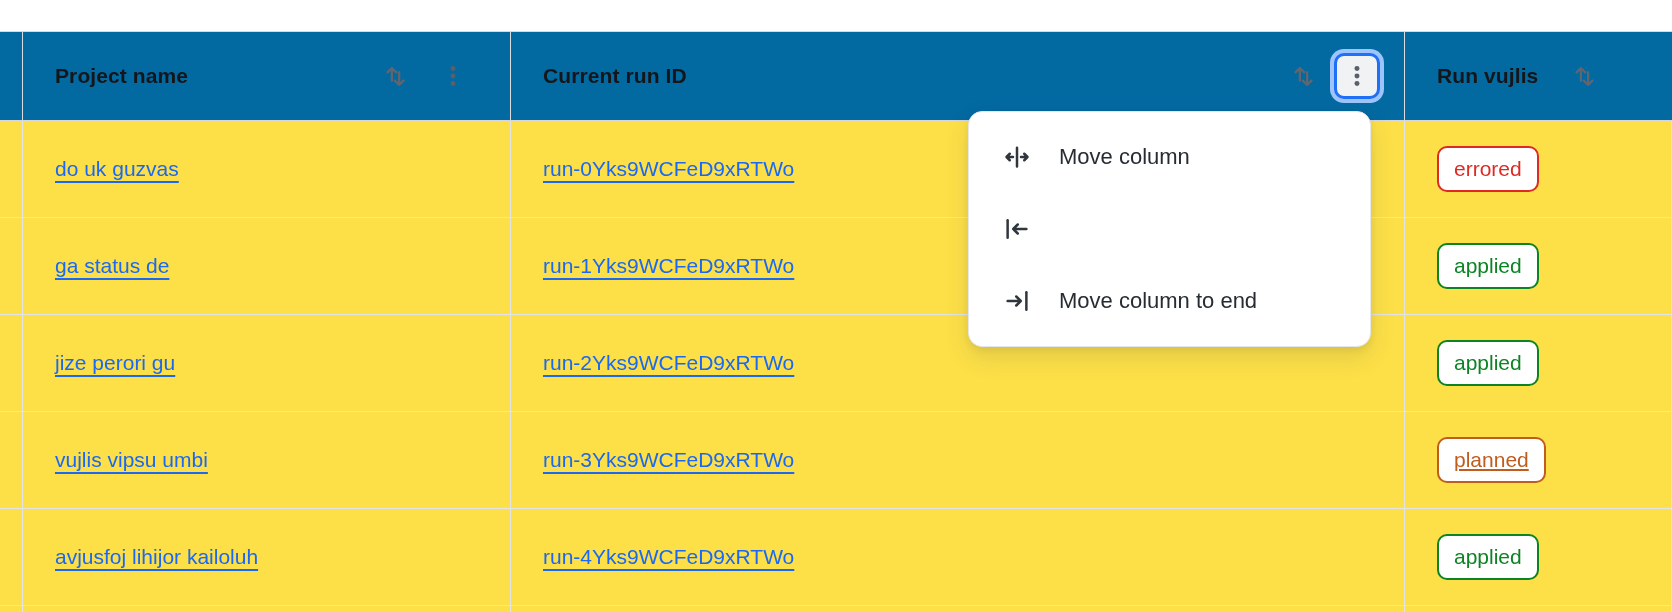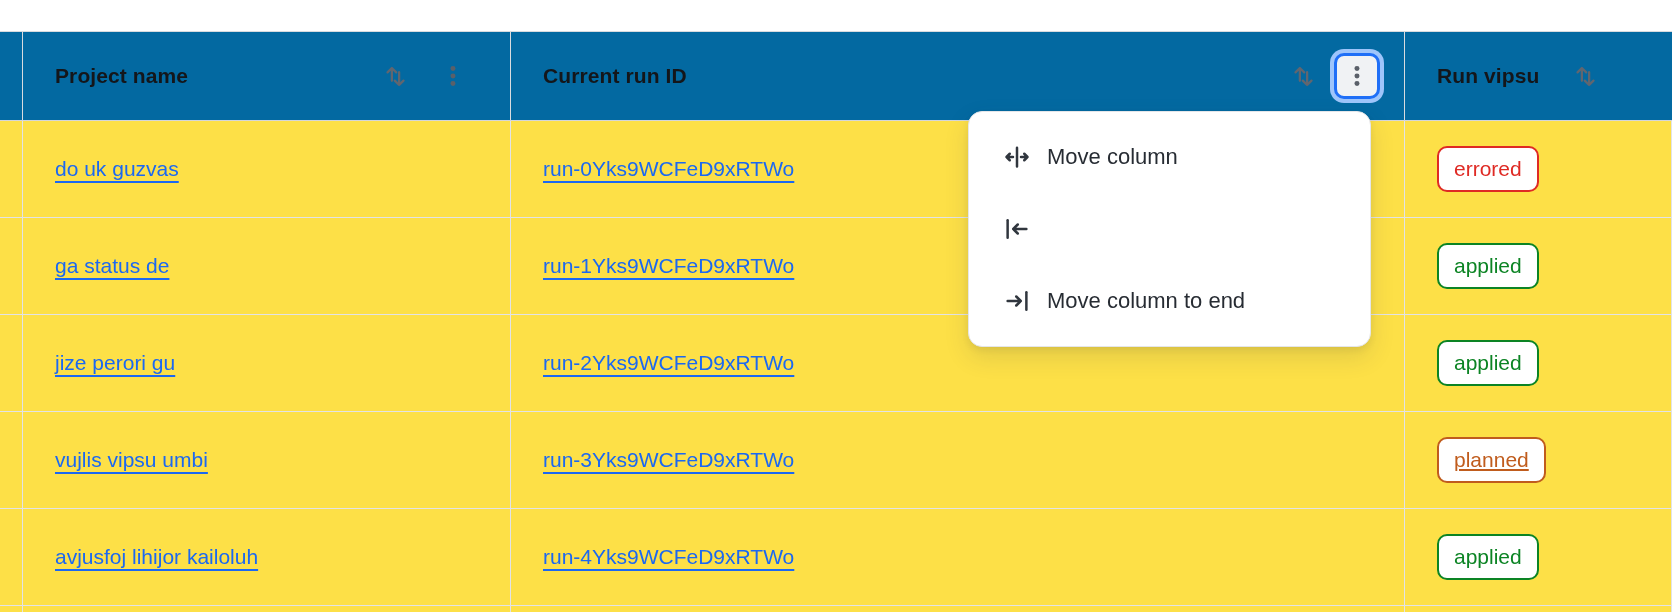--- a/index.html
+++ b/index.html
@@ -53,20 +53,21 @@
   .menu {
     position:absolute; left:968px; top:111px; width:403px;
     background:#ffffff; border:1px solid #e5e6e9; border-radius:14px;
     box-shadow:0 3px 6px rgba(60,63,70,.08), 0 10px 24px rgba(60,63,70,.14);
     padding:9px 0; z-index:10;
   }
   .menu-item {
     display:flex; align-items:center; height:72px; width:100%;
     background:none; border:none; cursor:pointer; padding:0 24px 0 32px;
     font-family:"Liberation Sans", sans-serif;
+    gap:12px;
   }
   .menu-item .mi-icon { width:32px; display:flex; justify-content:center; line-height:0; flex:none; }
   .menu-item .mi-label { margin-left:14px; font-size:22px; color:#272c33; white-space:nowrap; }
 
   svg { display:block; }
 </style>
 </head>
 <body>
 
 <div class="canvas">
@@ -108,21 +109,21 @@
             <svg width="26" height="26" viewBox="0 0 24 24" fill="#5a6069">
               <circle cx="12" cy="5" r="2.3"></circle>
                 <circle cx="12" cy="12" r="2.3"></circle>
                 <circle cx="12" cy="19" r="2.3"></circle>
             </svg>
           </button>
         </span>
       </div>
 
       <div class="th col-status">
-        <span class="th-label">Run vipsu</span>
+        <span class="th-label">Run vujlis</span>
         <button class="icon-btn status-sort" aria-label="sort">
           <svg width="29" height="29" viewBox="0 0 24 24" fill="none" stroke="#606670" stroke-width="1.9" stroke-linecap="round" stroke-linejoin="round">
             <path d="M9 15.5V5M5.4 8.6 9 5l3.6 3.6"></path>
             <path d="M15 8.5V19M11.4 15.4 15 19l3.6-3.6"></path>
           </svg>
         </button>
       </div>
     </div>
 
     <div>

